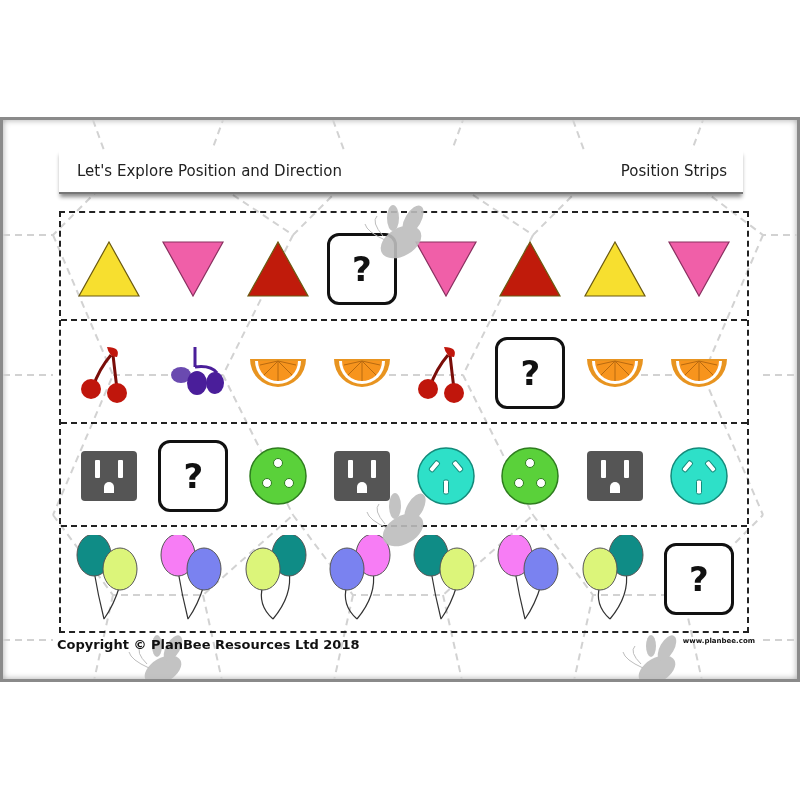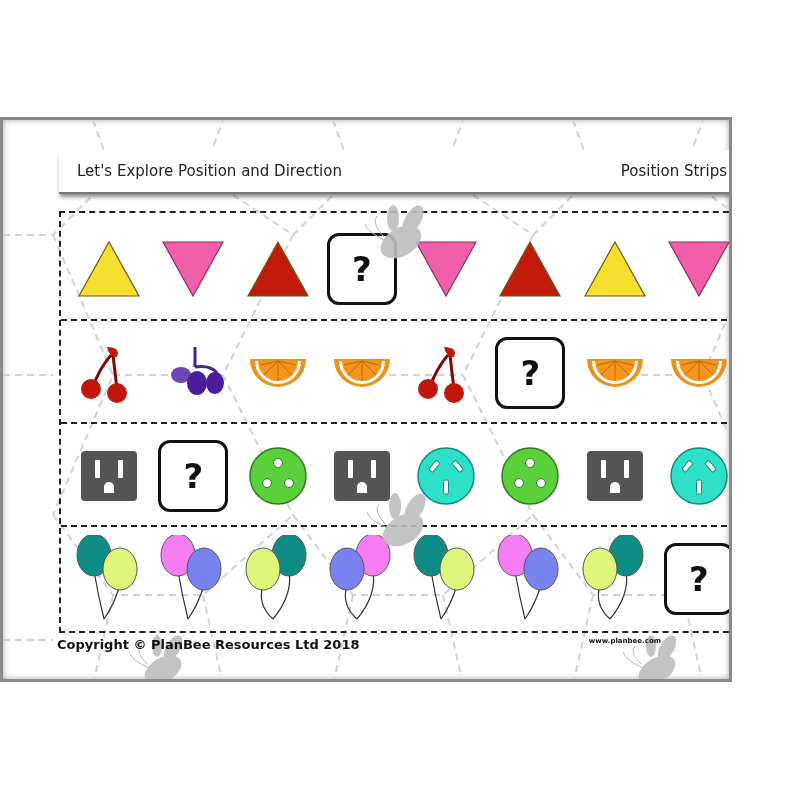--- a/index.html
+++ b/index.html
@@ -1,26 +1,26 @@
 <!DOCTYPE html>
 <html><head>
 <meta charset="utf-8">
 <style>
   html,body{margin:0;padding:0;background:#fff;}
   body{width:800px;height:800px;position:relative;overflow:hidden;font-family:"DejaVu Sans",sans-serif;}
-  .sheet{position:absolute;left:0;top:117px;width:732px;height:565px;background:#fff;box-sizing:border-box;border:3px solid #8a8a8a;box-shadow:inset 0 0 6px rgba(0,0,0,0.35);overflow:hidden;}
+  .sheet{position:absolute;left:0;top:117px;width:800px;height:565px;background:#fff;box-sizing:border-box;border:3px solid #8a8a8a;box-shadow:inset 0 0 6px rgba(0,0,0,0.35);overflow:hidden;}
   .bg{position:absolute;left:0;top:0;width:800px;height:565px;}
   .header{position:absolute;left:56px;top:30px;width:684px;height:44px;background:#fff;box-shadow:0 4px 4px -1px rgba(0,0,0,0.45);border-bottom:2px solid #777;display:flex;align-items:center;justify-content:space-between;padding:0 16px 0 18px;box-sizing:border-box;font-size:15px;color:#222;}
   .strips{position:absolute;left:56px;top:91px;width:690px;height:422px;border:2px dashed #222;box-sizing:border-box;}
   .row{position:absolute;left:0;width:100%;height:104px;display:flex;align-items:center;justify-content:space-around;padding:0 6px;box-sizing:border-box;}
   .divider{position:absolute;left:0;width:100%;border-top:2px dashed #222;}
   .cell{width:78px;height:80px;display:flex;align-items:center;justify-content:center;position:relative;}
   .q{width:70px;height:72px;border:3px solid #111;border-radius:12px;box-sizing:border-box;display:flex;align-items:center;justify-content:center;font-weight:bold;font-size:34px;color:#111;background:#fff;}
   .footer-left{position:absolute;left:54px;top:517px;font-size:13px;font-weight:bold;color:#111;}
-  .footer-right{position:absolute;right:68px;top:517px;font-size:7px;font-weight:bold;color:#111;}
+  .footer-right{position:absolute;right:42px;top:517px;font-size:7px;font-weight:bold;color:#111;}
   svg{display:block;}
 </style>
 </head>
 <body>
 
 <div class="sheet">
   <svg class="bg" width="800" height="565" viewBox="0 0 800 565">
     <g stroke="#d2d2d2" stroke-width="2" stroke-dasharray="7,5" fill="none">
       <polyline points="90,0 110,55 200,55 220,0"></polyline>
       <polyline points="330,0 350,55 440,55 460,0"></polyline>

